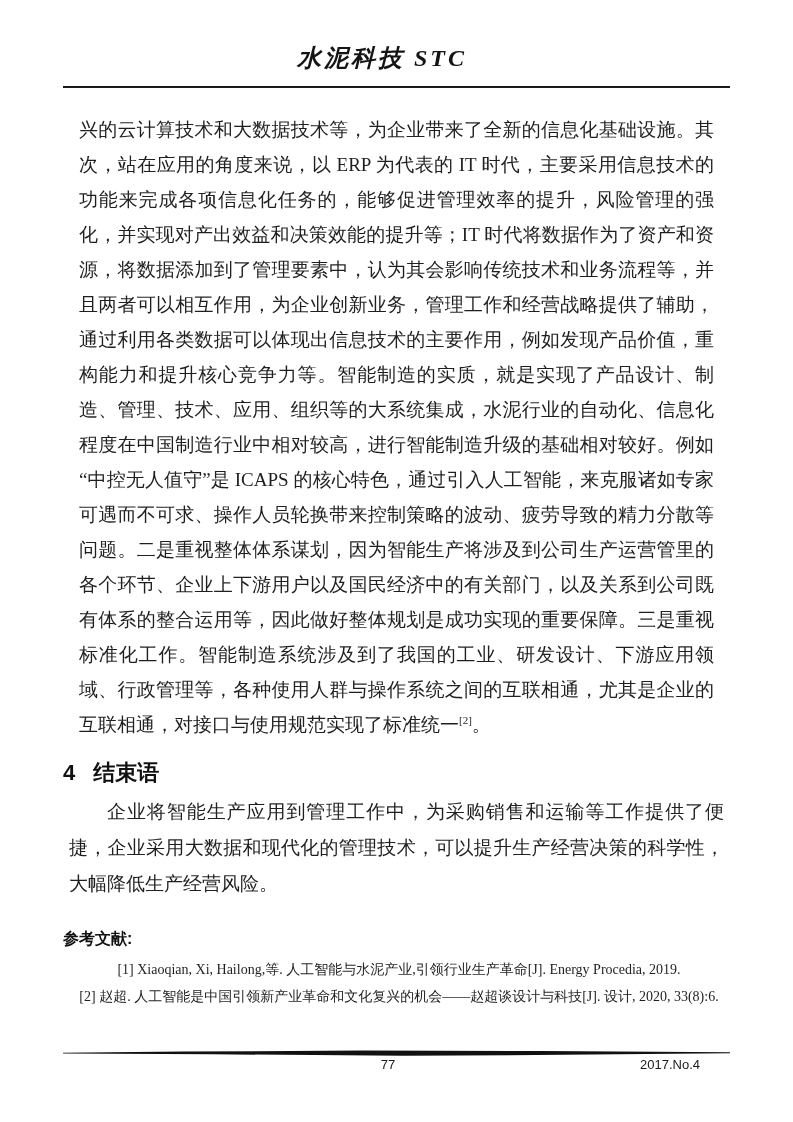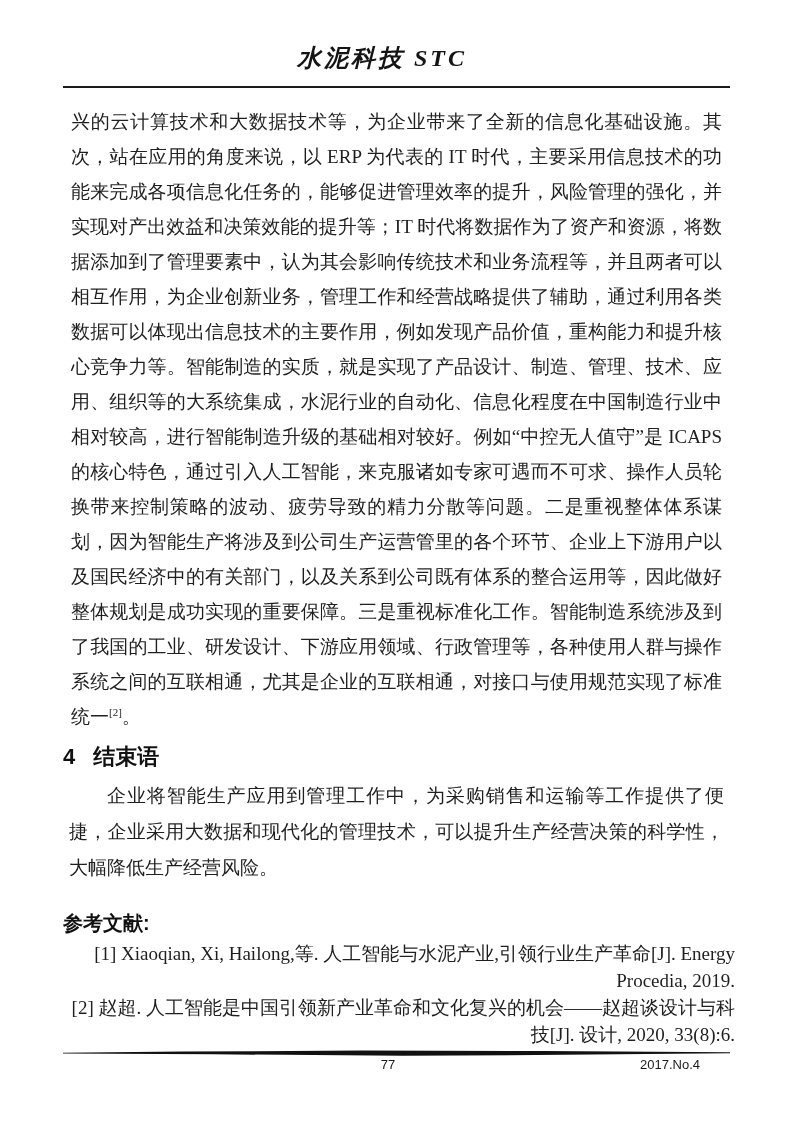--- a/index.html
+++ b/index.html
@@ -42,21 +42,21 @@
   }
 
   
   .main {
     position: absolute;
     top: 96px;
     left: 63px;
     width: 667px;
   }
   .body-paragraph {
-    margin: 8px;
+    margin: 16px;
     font-size: 19px;
     line-height: 35px;
     text-align: justify;
     text-justify: inter-character;
     color: #1f1f1f;
   }
   .body-paragraph sup {
     font-size: 11px;
     line-height: 0;
     vertical-align: super;
@@ -84,32 +84,32 @@
   }
 
   
   .references {
     position: absolute;
     top: 912px;
     left: 63px;
     width: 672px;
   }
   .references-heading {
-    margin: 0 0 6px 0;
+    margin: 16px 0 6px 0;
     font-family: "Liberation Sans", "DejaVu Sans", sans-serif;
     font-weight: 700;
-    font-size: 20px;
+    font-size: 16px;
     line-height: 22px;
     color: #111111;
   }
   .reference-item {
     margin: 0;
-    font-size: 19px;
+    font-size: 14px;
     line-height: 27px;
-    text-align: right;
+    text-align: center;
     color: #1f1f1f;
   }
 
   
   .footer-rule {
     position: absolute;
     top: 1050px;
     left: 63px;
     width: 667px;
     height: 6px;

